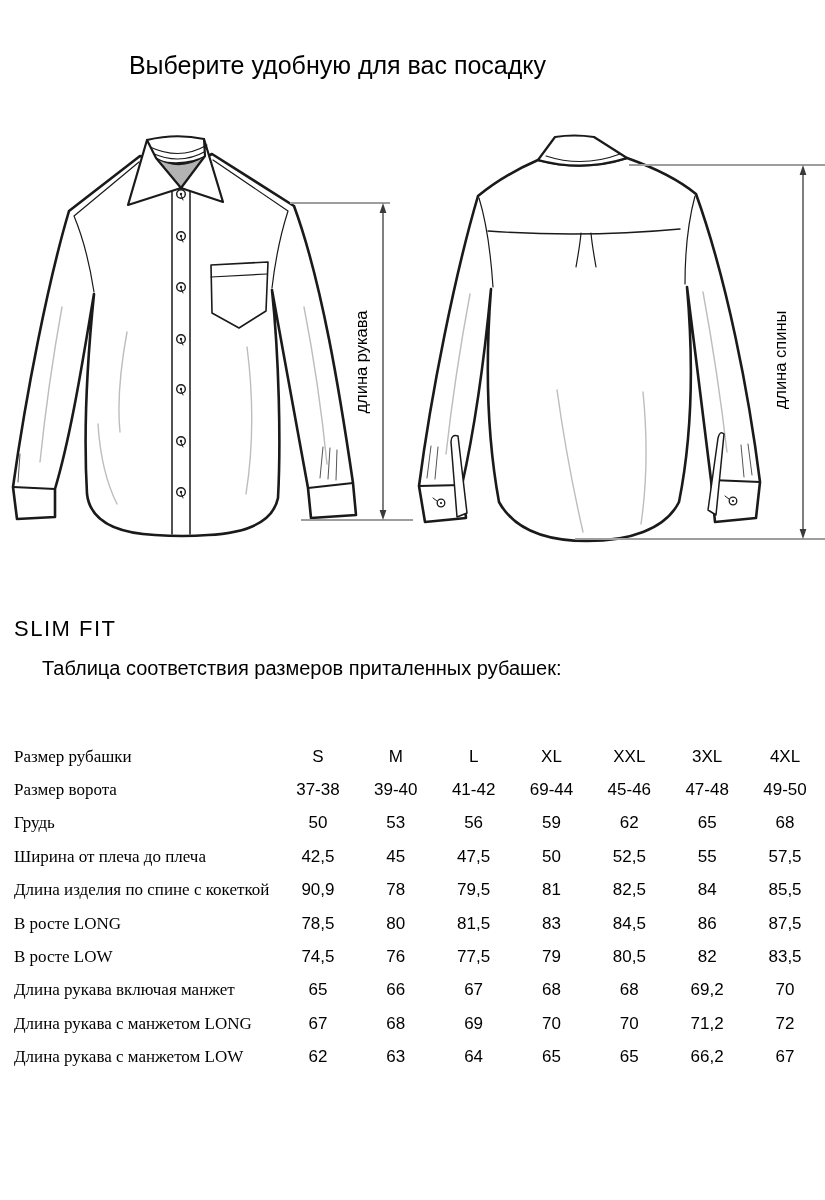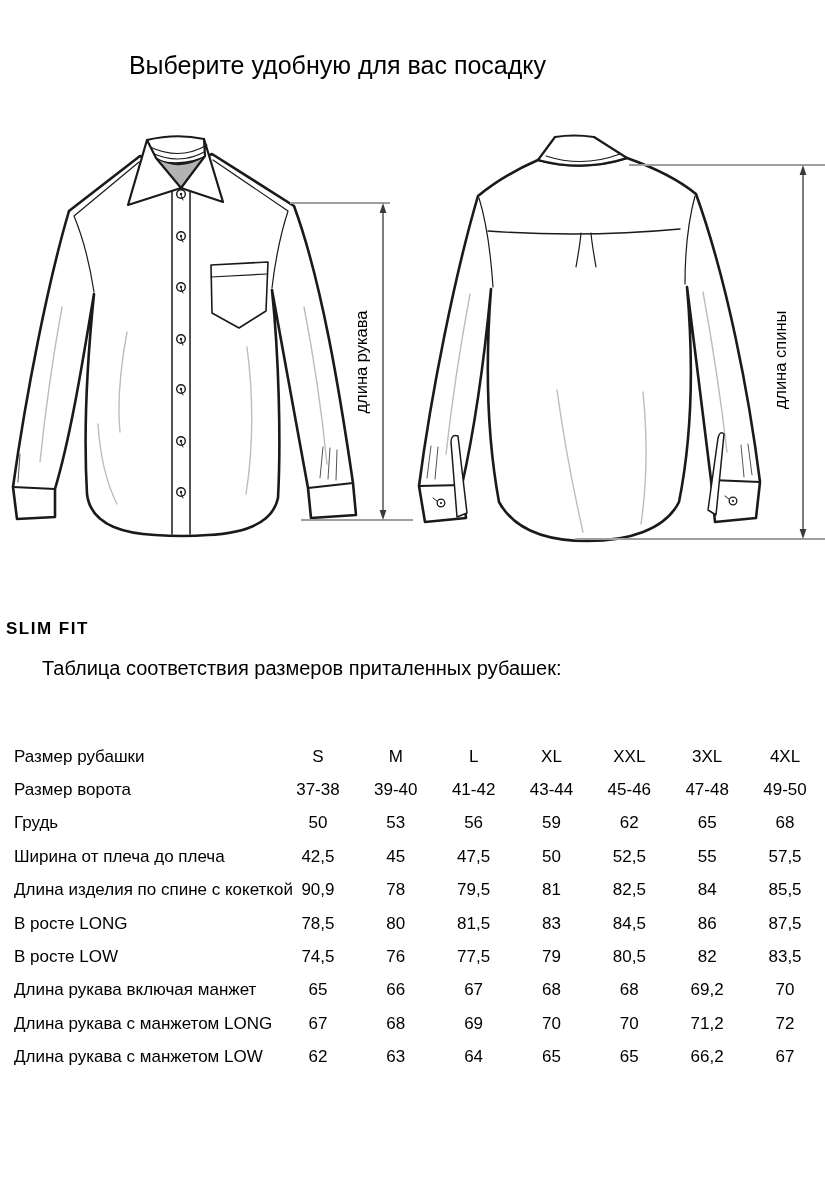--- a/index.html
+++ b/index.html
@@ -6,30 +6,30 @@
   body{
     width:825px;height:1200px;background:#ffffff;position:relative;
     font-family:"Liberation Sans", sans-serif;color:#000;overflow:hidden;
   }
   .title{
     position:absolute;top:48px;left:0;width:675px;text-align:center;
     font-size:25px;line-height:34px;
   }
   .fig{position:absolute;top:130px;left:0;}
   .slimfit{
-    position:absolute;left:6px;top:616px;font-size:17px;font-weight:700;
+    position:absolute;left:14px;top:616px;font-size:22px;font-weight:400;
     letter-spacing:1.5px;line-height:26px;
   }
   .subtitle{position:absolute;left:22px;top:655px;font-size:20px;line-height:27px;margin-left:20px;}
   table.size-table{
     position:absolute;left:14px;top:740px;width:810px;
     border-collapse:collapse;table-layout:fixed;font-size:17px;
   }
   table.size-table td{height:33.4px;padding:0;vertical-align:middle;}
-  td.lbl{text-align:left;white-space:nowrap;}
+  td.lbl{text-align:left;white-space:nowrap;font-family:Liberation Serif, serif;}
   td.val{text-align:center;}
 </style>
 </head>
 <body>
 
 <div class="title">Выберите удобную для вас посадку</div>
 
 <svg class="fig" width="825" height="430" viewBox="0 0 825 430">
 
   <g transform="translate(10,2)" stroke-linejoin="round" stroke-linecap="round">
@@ -153,21 +153,21 @@
       <td class="val">XL</td>
       <td class="val">XXL</td>
       <td class="val">3XL</td>
       <td class="val">4XL</td>
     </tr>
     <tr>
       <td class="lbl">Размер ворота</td>
       <td class="val">37-38</td>
       <td class="val">39-40</td>
       <td class="val">41-42</td>
-      <td class="val">43-44</td>
+      <td class="val">69-44</td>
       <td class="val">45-46</td>
       <td class="val">47-48</td>
       <td class="val">49-50</td>
     </tr>
     <tr>
       <td class="lbl">Грудь</td>
       <td class="val">50</td>
       <td class="val">53</td>
       <td class="val">56</td>
       <td class="val">59</td>

